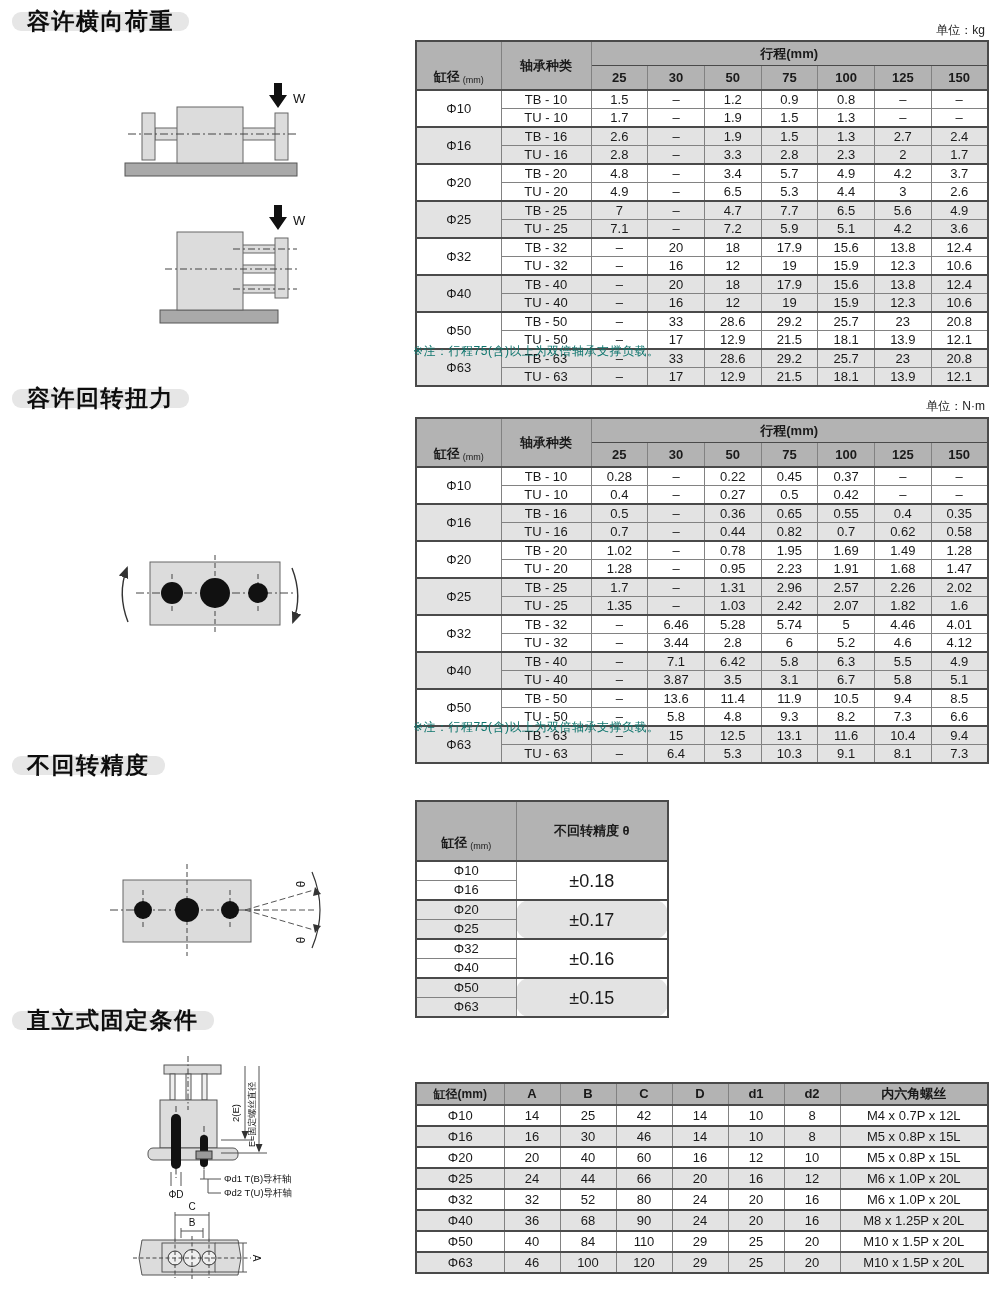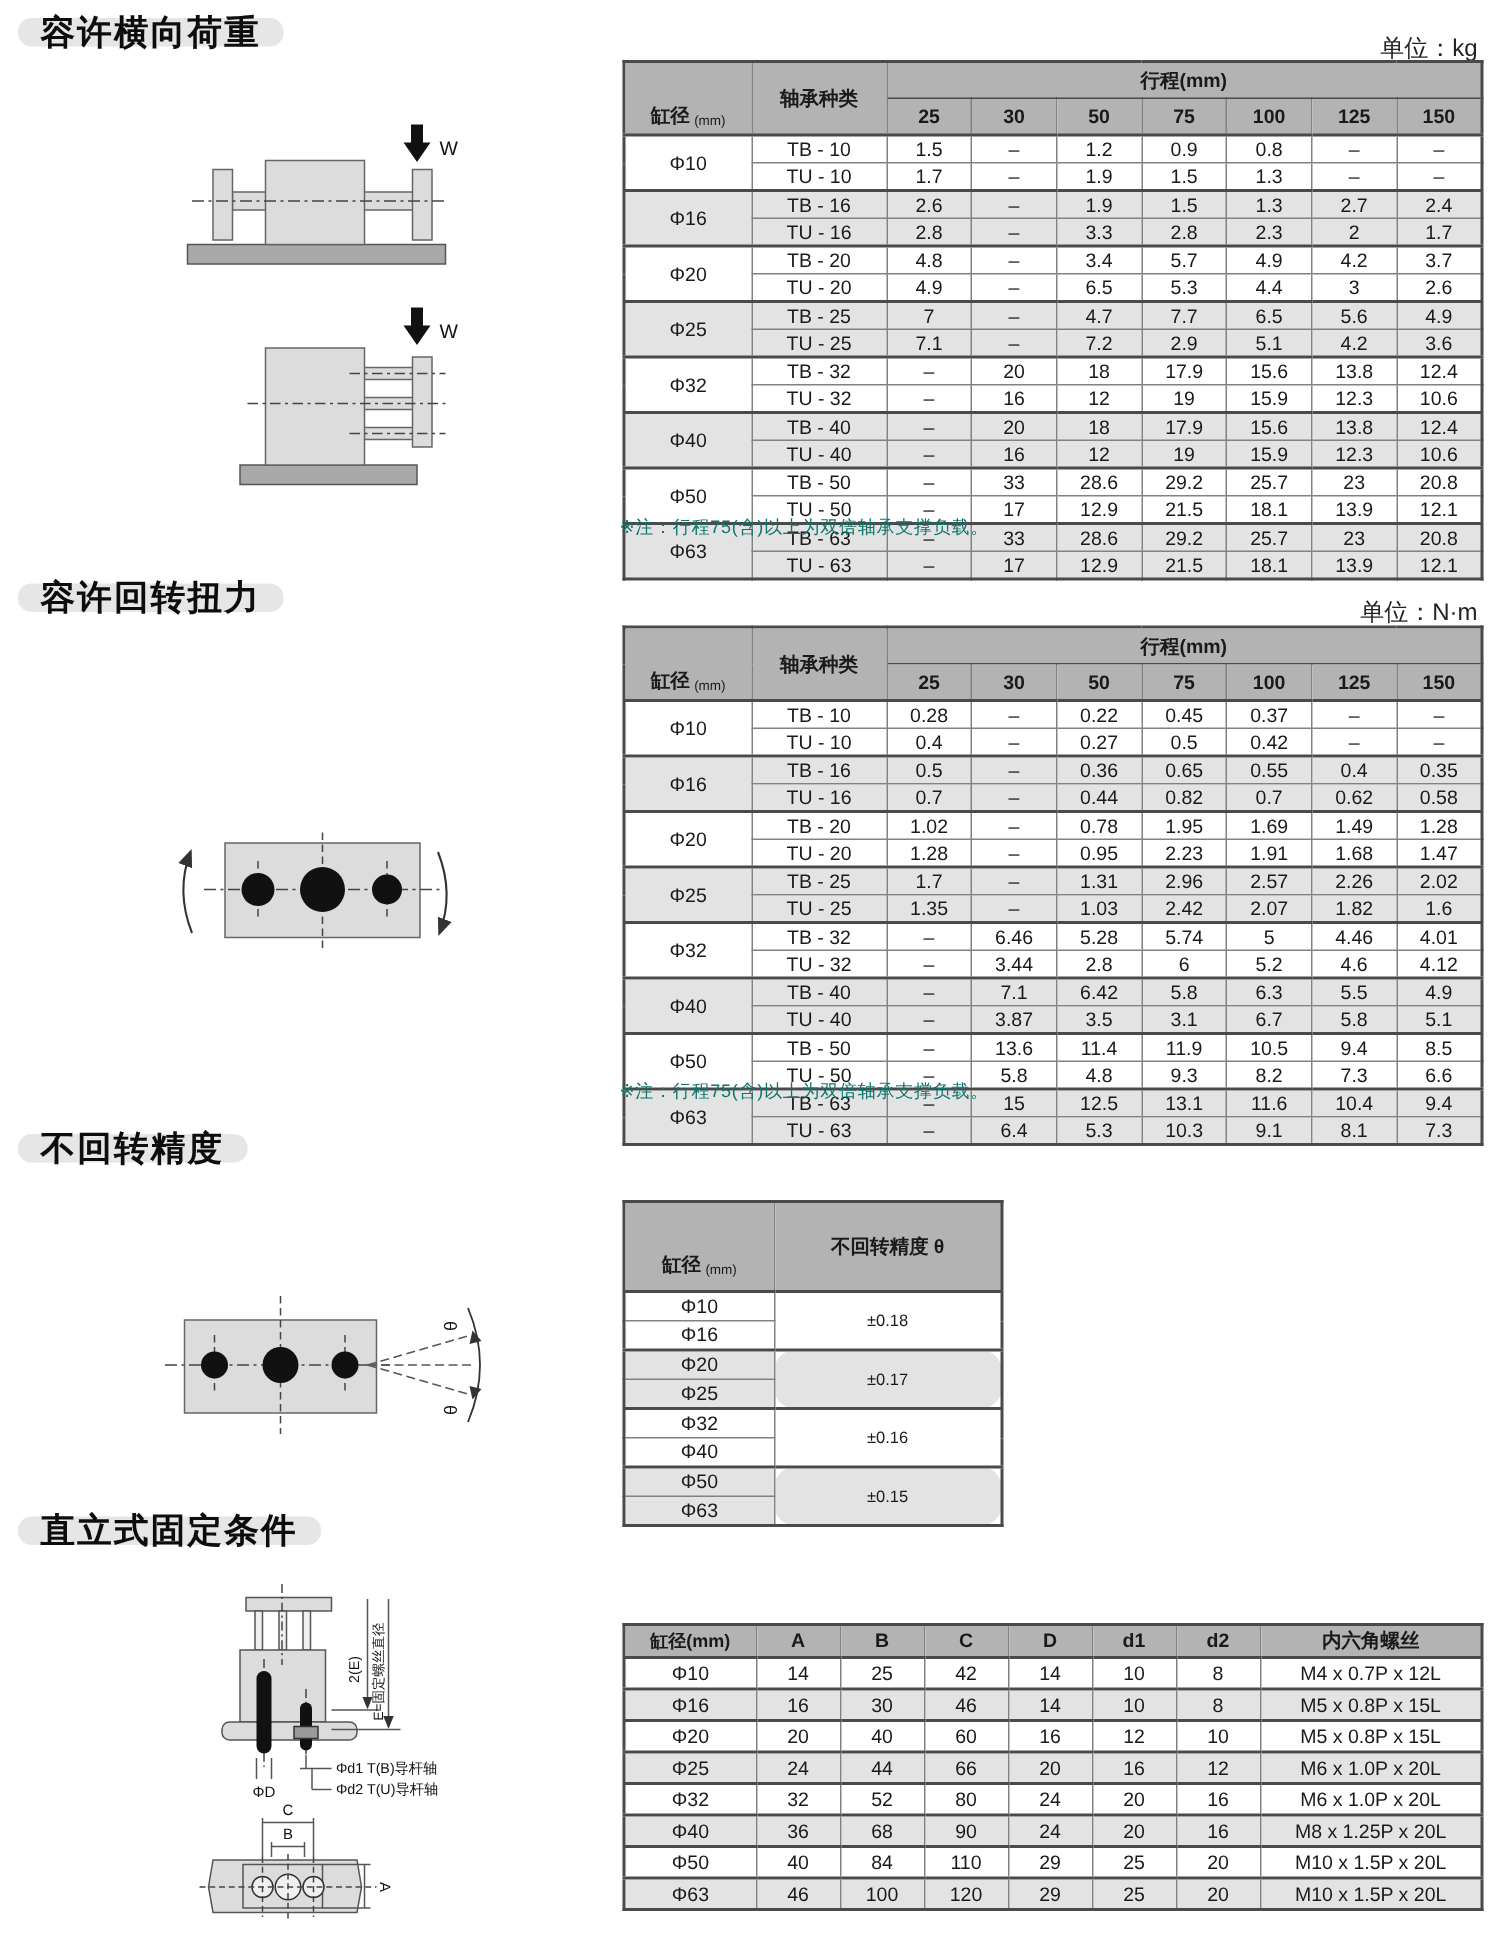--- a/index.html
+++ b/index.html
@@ -7,39 +7,39 @@
     width:1000px; height:1295px; position:relative; background:#ffffff;
     font-family:"Liberation Sans","DejaVu Sans",sans-serif; color:#1a1a1a;
     overflow:hidden;
   }
   .banner {
     position:absolute; left:12px; height:19px; background:#e6e6e6;
     border-radius:9px; display:flex; align-items:center; padding:0 15px;
     font-size:23px; font-weight:bold; color:#0d0d0d; letter-spacing:1.5px;
     white-space:nowrap;
   }
-  .unit { position:absolute; left:785px; width:200px; text-align:right; font-size:16px; color:#222; }
+  .unit { position:absolute; left:785px; width:200px; text-align:right; font-size:12px; color:#222; }
   .note { position:absolute; font-size:12px; color:#0f766e; letter-spacing:0.5px; }
   table.spec {
     position:absolute; border-collapse:collapse; table-layout:fixed;
     font-size:13px; border:2px solid #4a4a4a;
   }
   .spec th, .spec td {
     border:1px solid #828282; text-align:center; padding:0;
     height:17px; line-height:17px; overflow:hidden; white-space:nowrap;
   }
   .spec thead th { background:#b3b3b3; font-weight:bold; border-bottom:1px solid #4a4a4a; }
   .spec tr.gs > * { border-top:2px solid #4a4a4a; }
   .spec tr.band > * { background:#e3e3e3; }
   .spec tr:not(.band) > td { background:#ffffff; }
   .spec .mm { font-size:9px; font-weight:normal; vertical-align:-2px; }
   .bore-th .mm { display:inline-block; margin-left:3px;margin-top:30px; }
   #precision-table th { height:28px; line-height:28px; }
   #precision-table td { height:18px; line-height:18px; font-size:13px; }
-  #precision-table td.pv { font-size:11px;border-radius:14px; }
+  #precision-table td.pv { font-size:18px;border-radius:14px; }
   #vertical-table th { height:20px; line-height:20px; }
   #vertical-table td { height:19px; line-height:19px; }
   svg { position:absolute; }
   svg text { font-family:"Liberation Sans","DejaVu Sans",sans-serif; }
 </style>
 </head>
 <body>
 
 <div class="banner" style="top:12px;">容许横向荷重</div>
 <div class="unit" style="top:22px;">单位：kg</div>
@@ -138,21 +138,21 @@
         <td>7.7</td>
         <td>6.5</td>
         <td>5.6</td>
         <td>4.9</td>
       </tr>
       <tr class=" band">
         <td>TU - 25</td>
         <td>7.1</td>
         <td>–</td>
         <td>7.2</td>
-        <td>2.9</td>
+        <td>5.9</td>
         <td>5.1</td>
         <td>4.2</td>
         <td>3.6</td>
       </tr>
       <tr class="gs">
         <td rowspan="2">Φ32</td>
         <td>TB - 32</td>
         <td>–</td>
         <td>20</td>
         <td>18</td>

